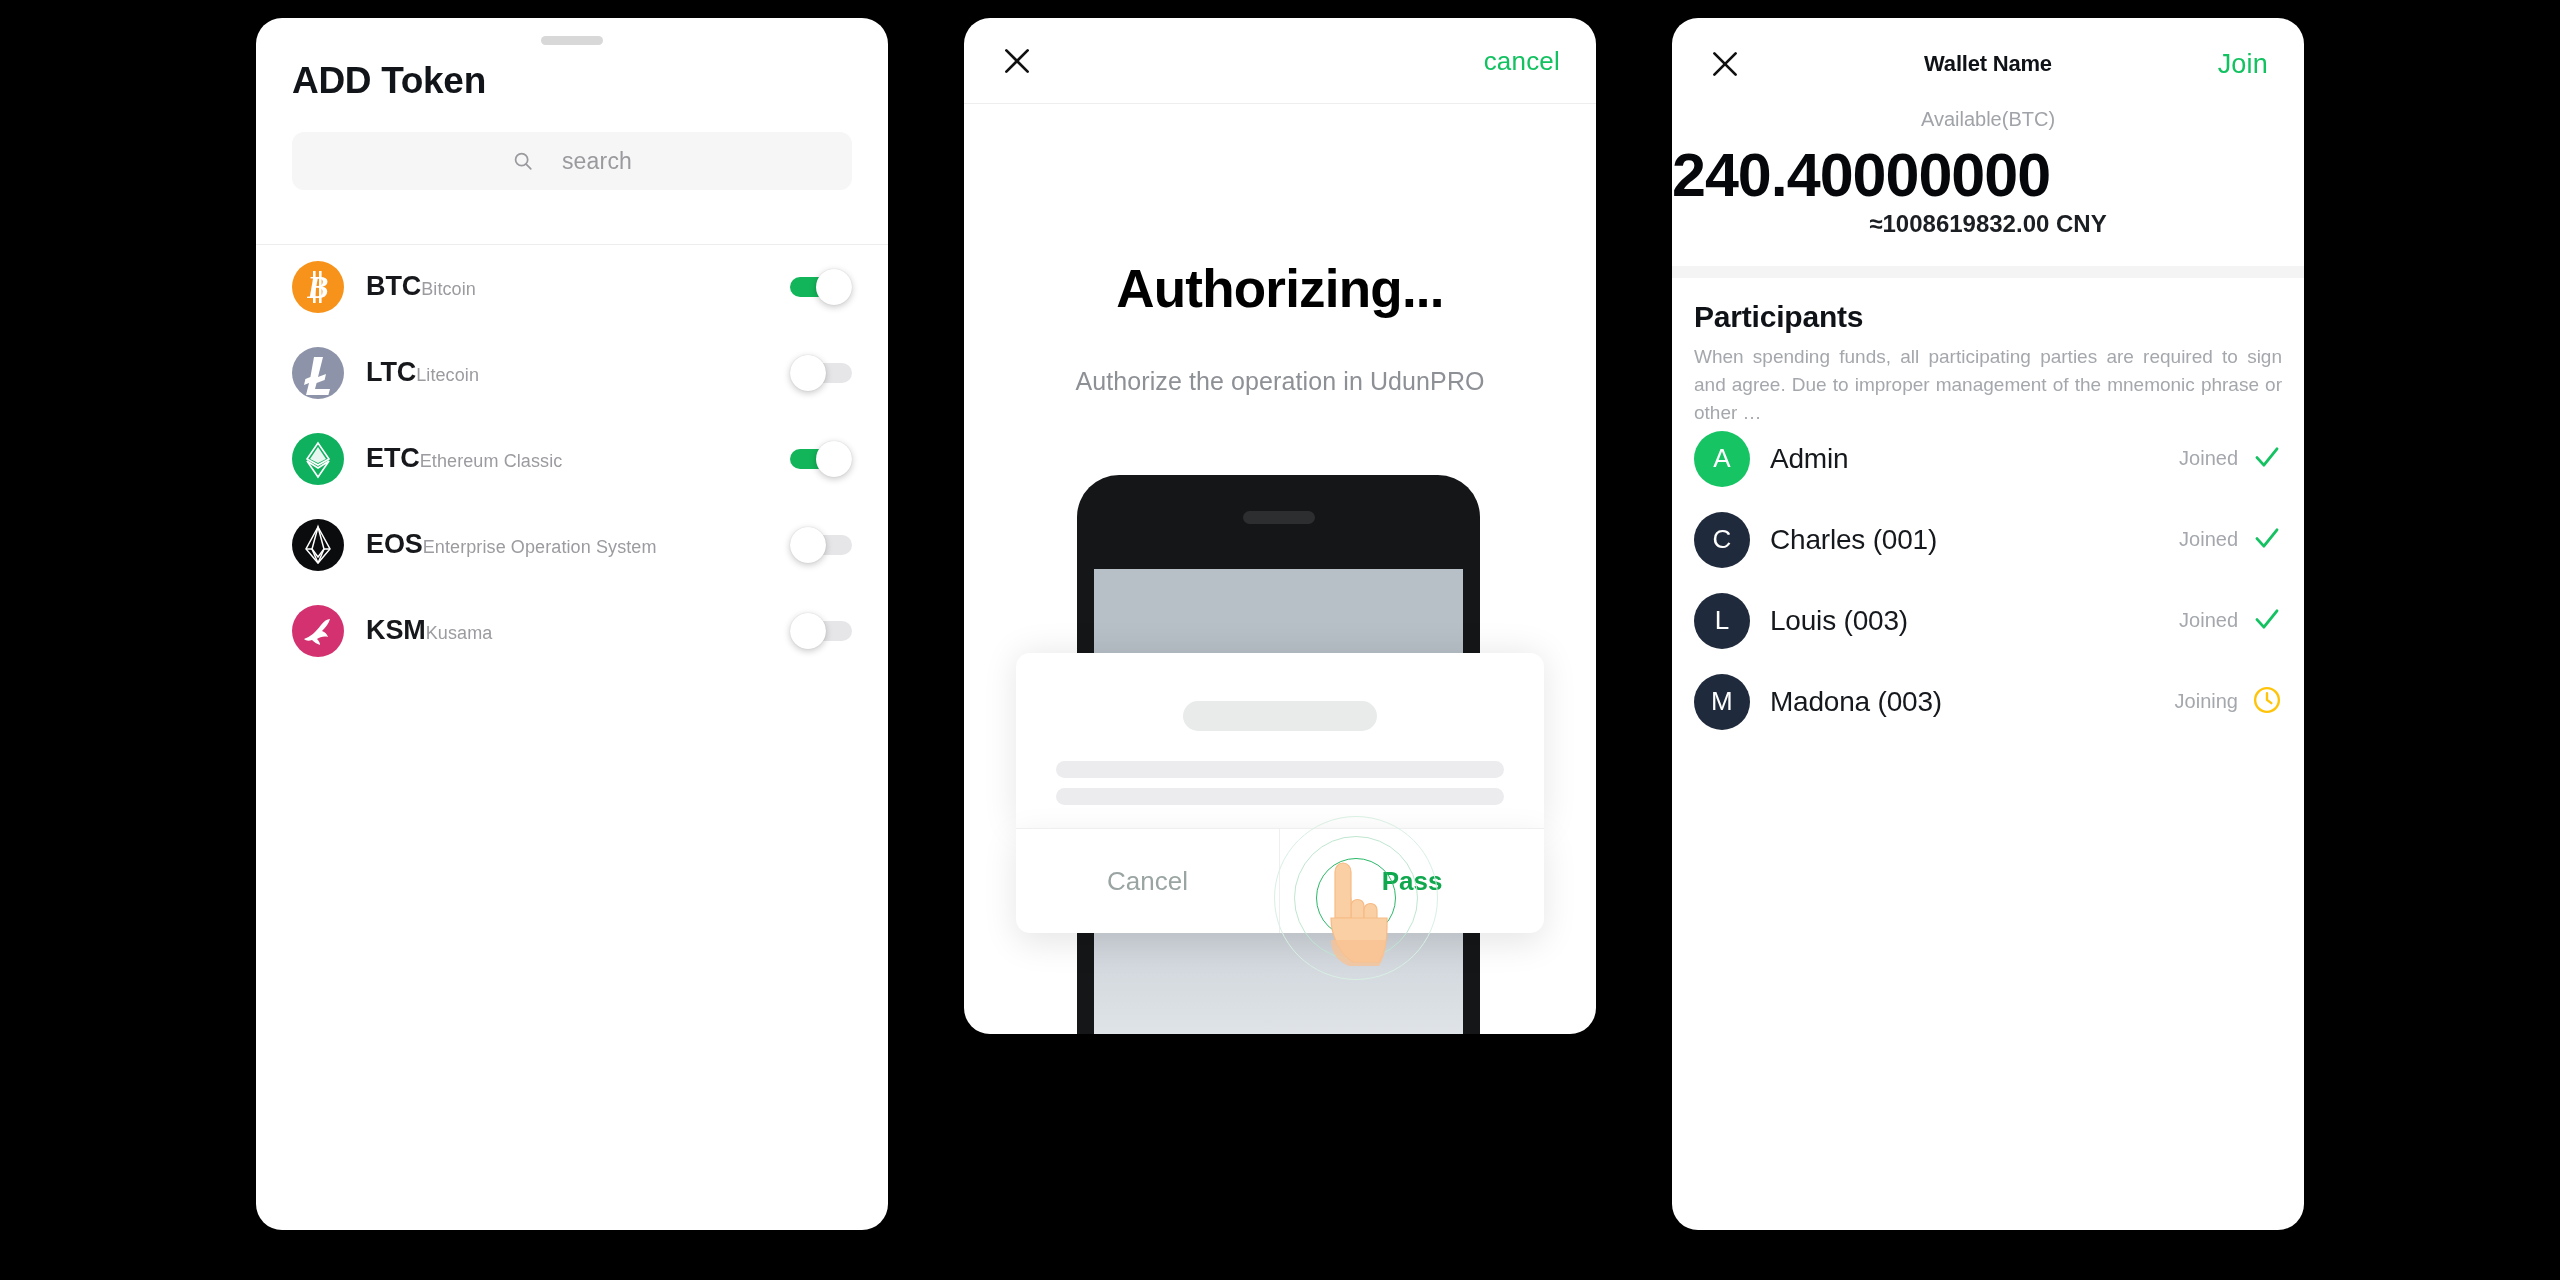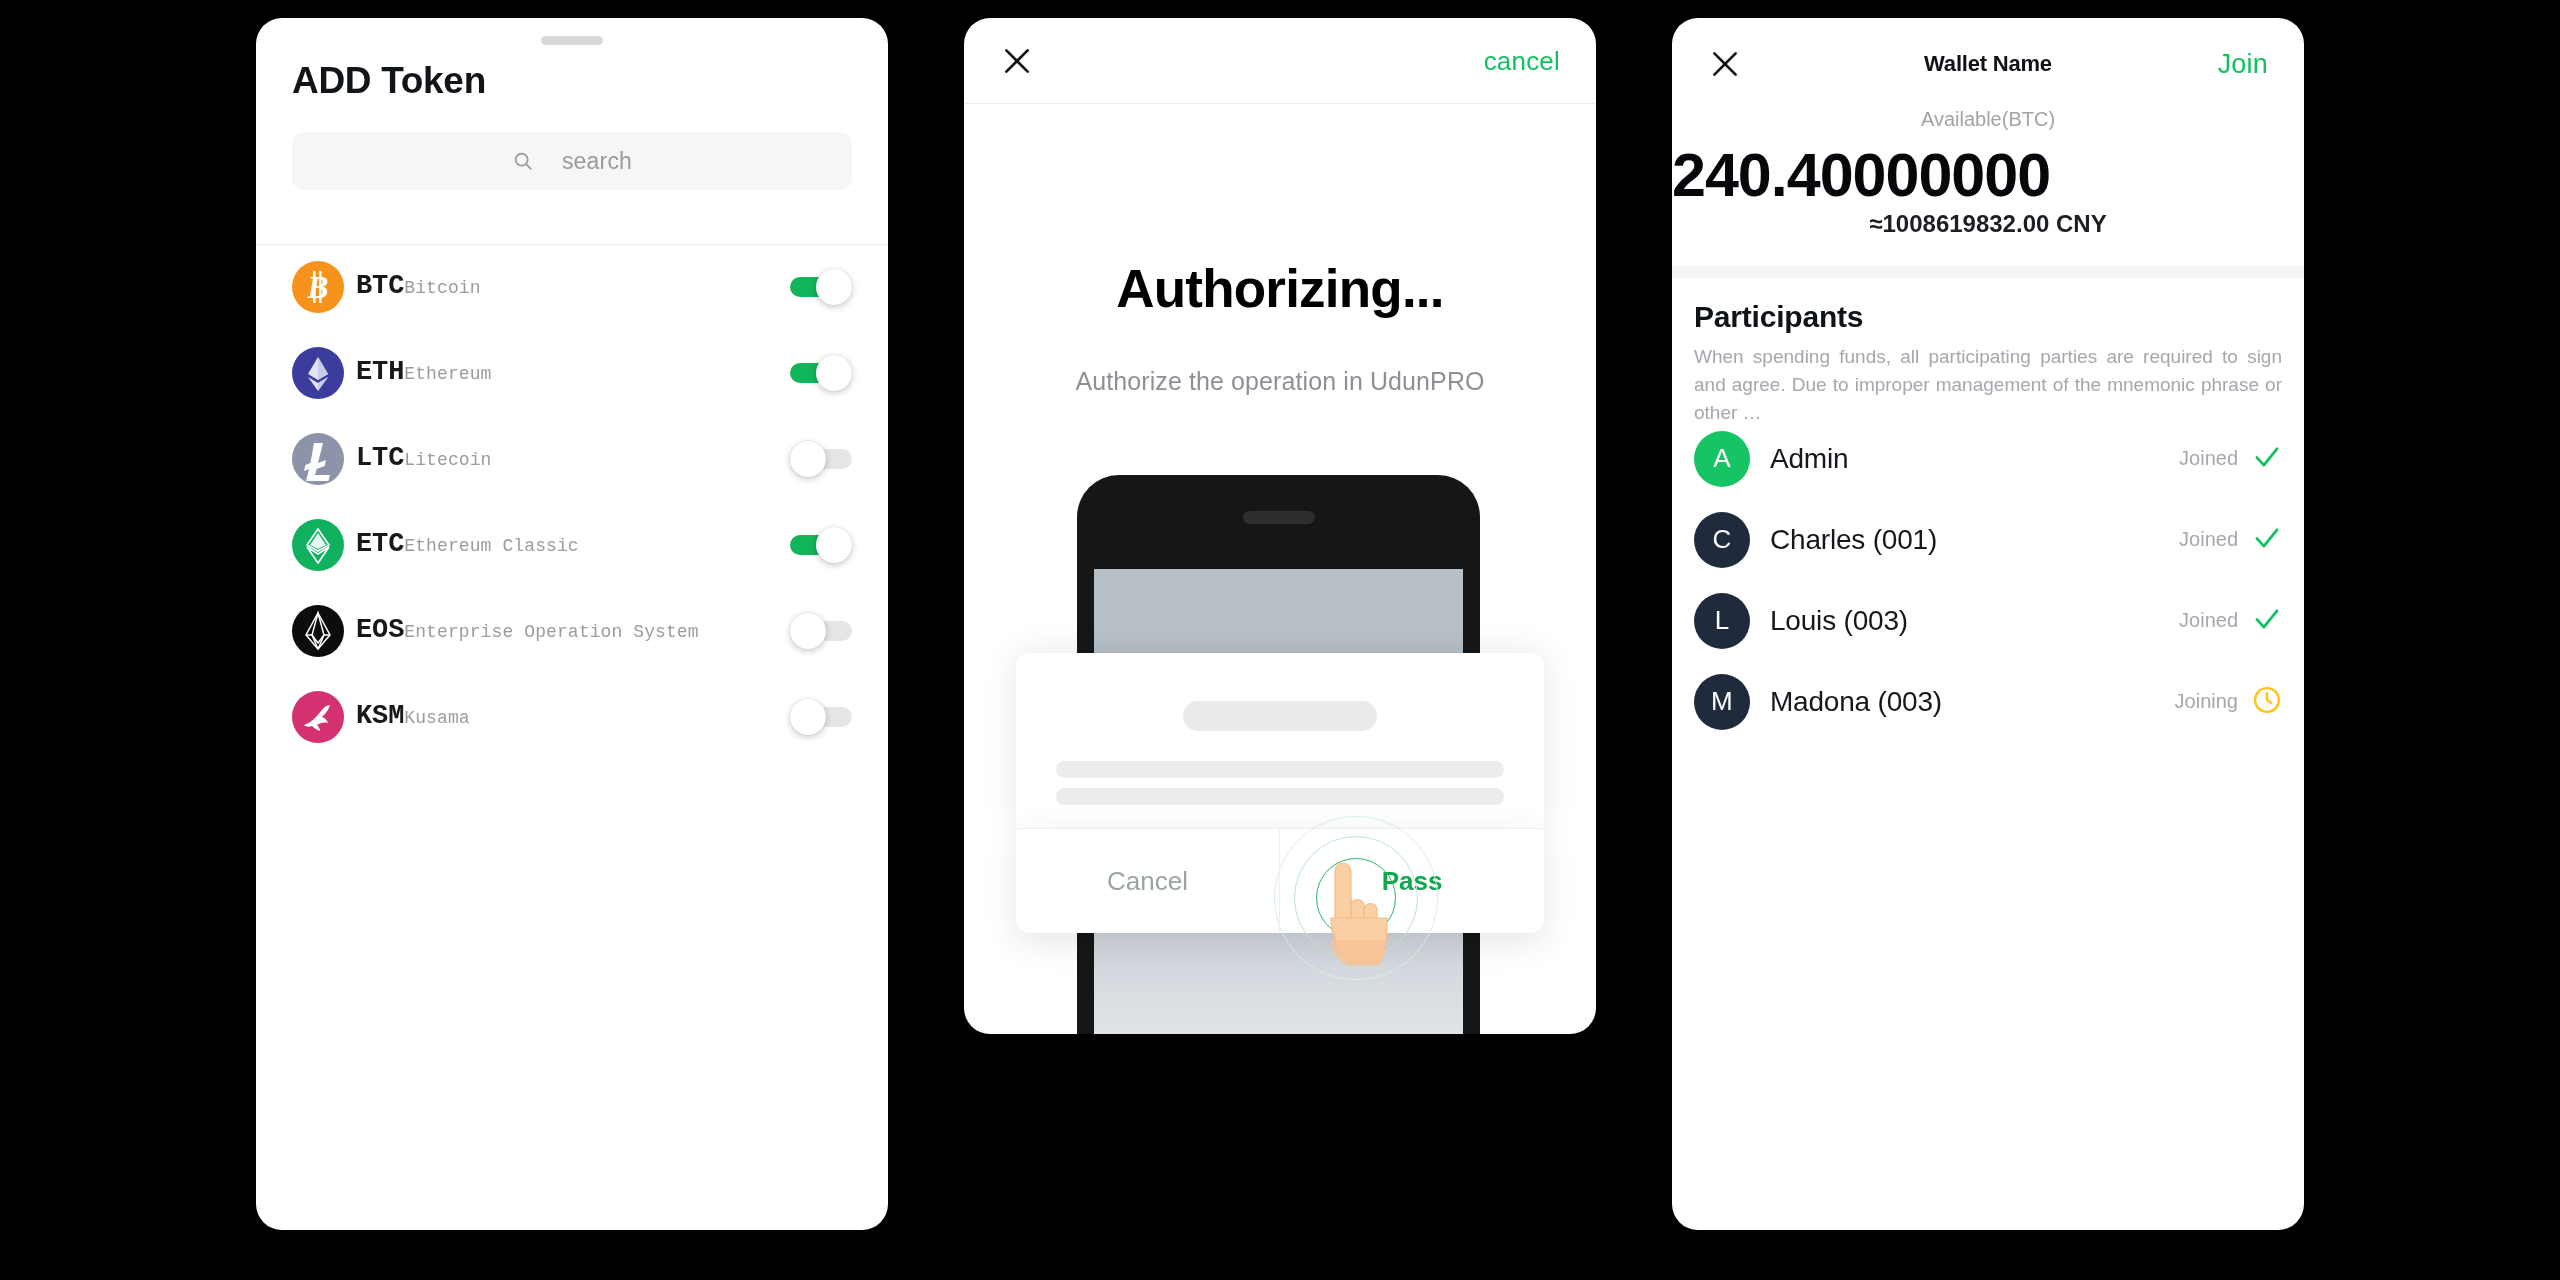--- a/index.html
+++ b/index.html
@@ -61,21 +61,21 @@
     display: flex; align-items: center;
   }
   .token-row + .token-row { margin-top: 0; }
   .tok-icon {
     width: 52px; height: 52px; border-radius: 50%;
     flex: 0 0 52px;
     display: flex; align-items: center; justify-content: center;
     position: relative;
   }
   .tok-icon svg { display: block; }
-  .tok-text { margin-left: 12px; flex: 1 1 auto; font-family: Liberation Mono, monospace; }
+  .tok-text { margin-left: 22px; flex: 1 1 auto; }
   .tok-sym {
     font-size: 27px; font-weight: 600; color: #16181c;
     line-height: 1.15; letter-spacing: -0.1px;
   }
   .tok-name {
     font-size: 18px; color: #9b9ba0; margin-top: 4px; letter-spacing: .1px;
   }
 
   
   .toggle {
@@ -290,35 +290,20 @@
     <div class="token-list" id="token-list">
         <div class="token-row">
           <span class="tok-icon" style="background:#f7931a">
             <svg width="52" height="52" viewBox="0 0 52 52">
               <text x="26" y="37" text-anchor="middle" fill="#fff" font-family="Liberation Serif, serif" font-size="32" font-weight="700" font-style="italic">B</text>
               <rect x="21" y="10" width="2.6" height="32" fill="#fff"></rect>
               <rect x="27" y="10" width="2.6" height="32" fill="#fff"></rect>
             </svg>
           </span>
           <span class="tok-text"><span class="tok-sym">BTC</span><span class="tok-name">Bitcoin</span></span>
-          <span class="toggle">
-            <span class="tg-track on"></span>
-            <span class="tg-knob on"></span>
-          </span>
-        </div>
-        <div class="token-row">
-          <span class="tok-icon" style="background:#3c3c9e">
-            <svg width="52" height="52" viewBox="0 0 52 52">
-              <polygon points="26,10 36,27 26,33 16,27" fill="#e2e3f5"></polygon>
-              <polygon points="26,10 36,27 26,33" fill="#c8caea"></polygon>
-              <polygon points="26,36 36,30 26,44 16,30" fill="#e2e3f5"></polygon>
-              <polygon points="26,36 36,30 26,44" fill="#c8caea"></polygon>
-            </svg>
-          </span>
-          <span class="tok-text"><span class="tok-sym">ETH</span><span class="tok-name">Ethereum</span></span>
           <span class="toggle">
             <span class="tg-track on"></span>
             <span class="tg-knob on"></span>
           </span>
         </div>
         <div class="token-row">
           <span class="tok-icon" style="background:#8d93a8">
             <svg width="52" height="52" viewBox="0 0 52 52">
               <path d="M22 10h9l-5 20 8-3-1.4 6-8 3-1.6 6h15l-1.6 6H14l3-12-5 2 1.4-6 5-2z" fill="#fff"></path>
             </svg>

